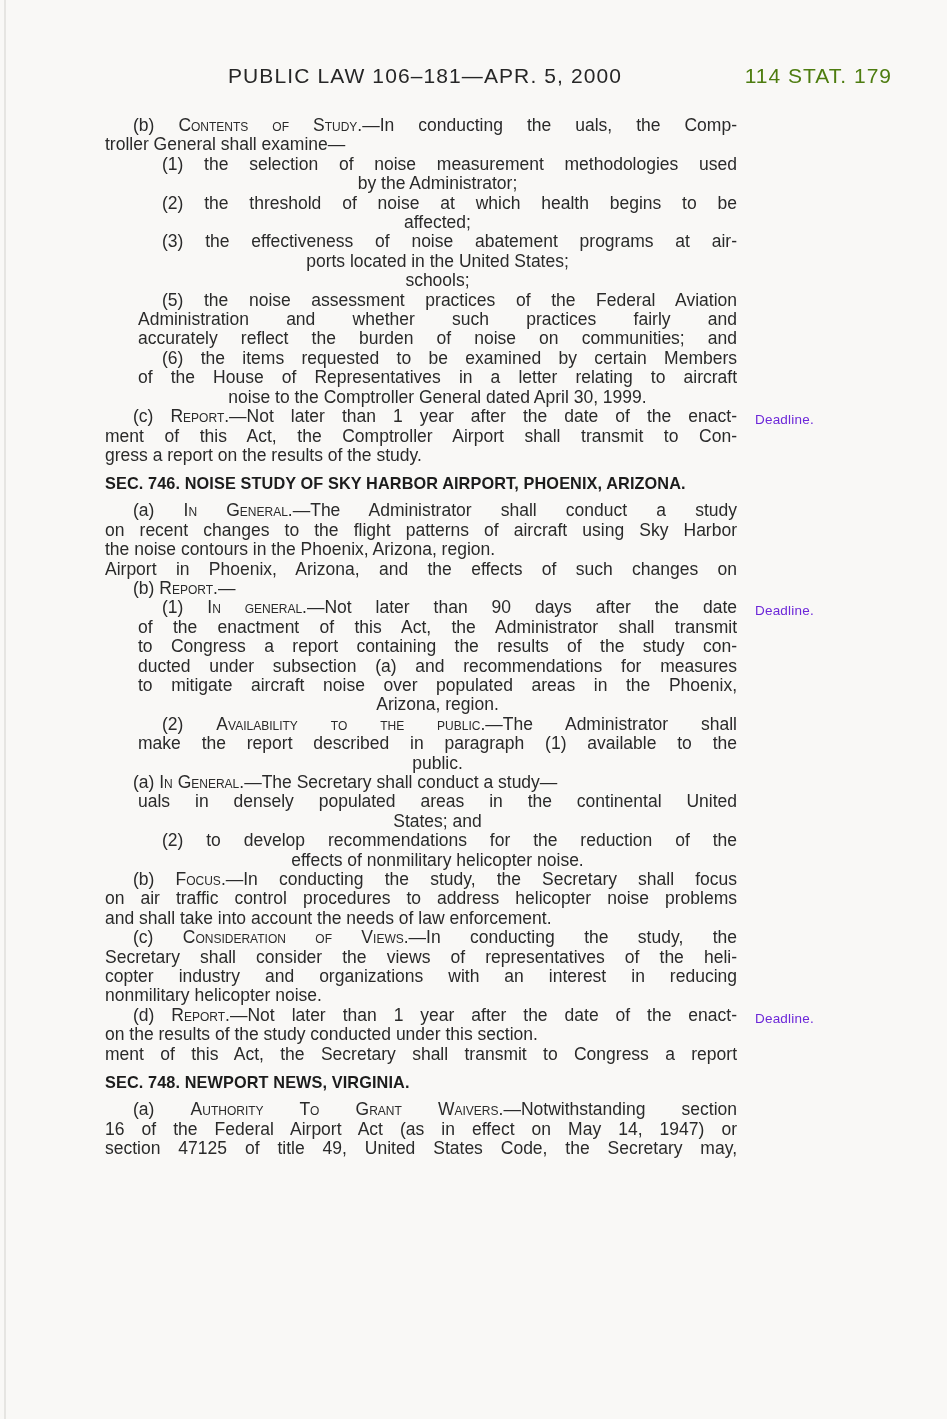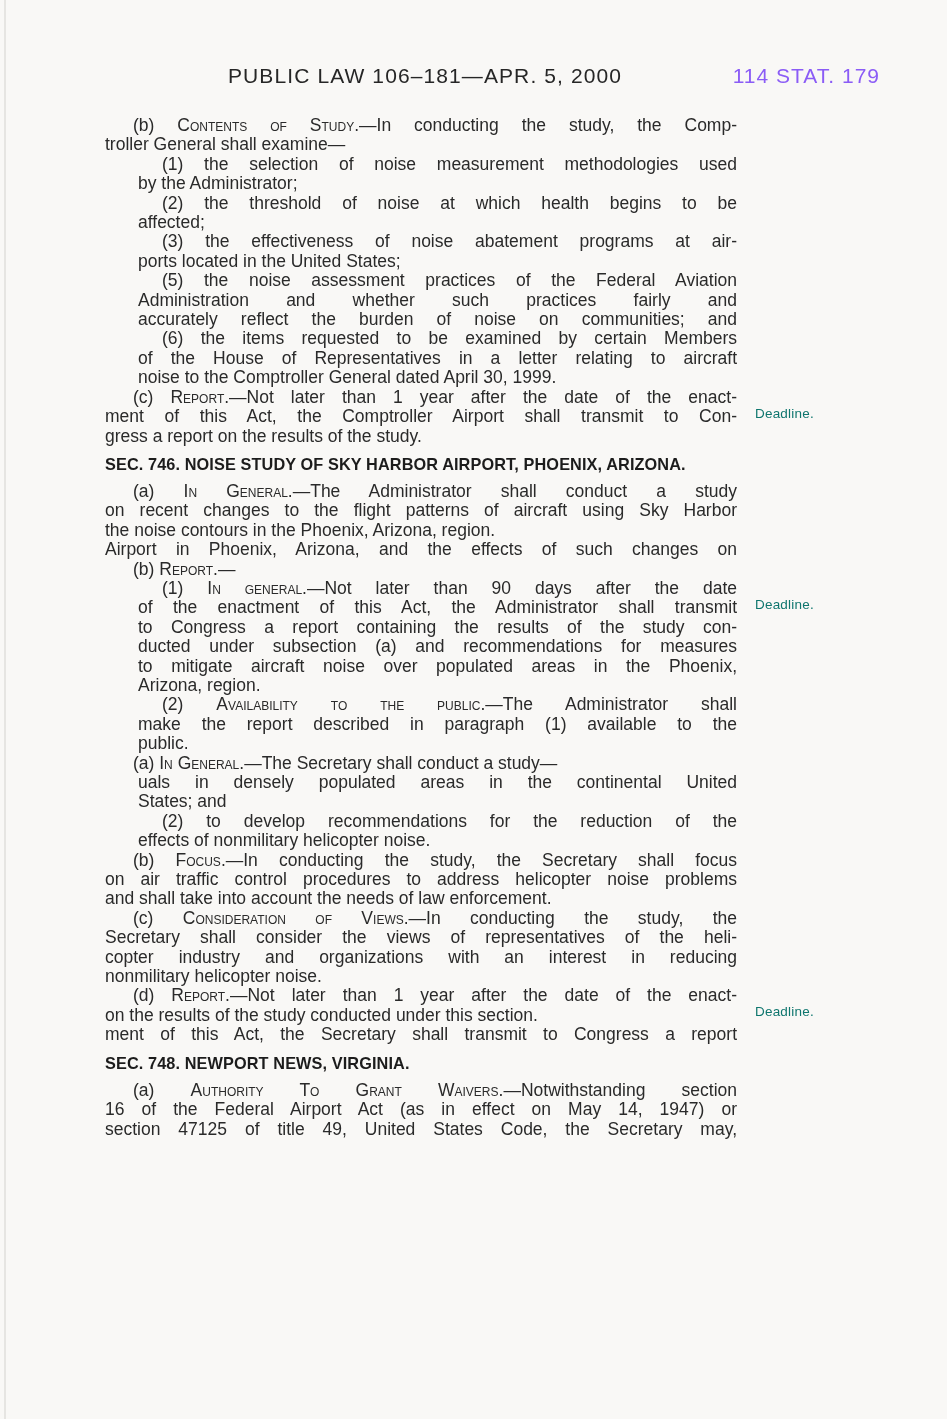--- a/index.html
+++ b/index.html
@@ -29,87 +29,88 @@
     top: 64px;
     left: 228px;
     font-size: 21px;
     letter-spacing: 1.1px;
     color: #262626;
     white-space: nowrap;
   }
   .header-stat {
     position: absolute;
     top: 64px;
-    right: 67px;
+    right: 55px;
     font-size: 21px;
     letter-spacing: 1px;
-    color: #8b5cf6;
+    color: #4d7c0f;
     white-space: nowrap;
   }
   .doc {
     position: absolute;
     left: 105px;
     top: 116px;
     width: 632px;
     font-size: 17.5px;
     line-height: 19.4px;
   }
   .line { position: relative; }
   .j {
     text-align: justify;
     text-align-last: justify;
   }
   .i0 { padding-left: 0; }
   .i1 { padding-left: 28px; }
-  .i2 { padding-left: 33px; }
+  .i2 { padding-left: 33px; text-align: center; }
   .i3 { padding-left: 57px; }
   .sc { font-variant: small-caps; }
   .heading {
     position: relative;
     font-weight: bold;
     font-size: 16.3px;
     line-height: 19px;
     margin: 9px 0 8px 0;
     letter-spacing: 0.1px;
     color: #1c1c1c;
     text-align: left;
     text-align-last: left;
   }
   .note {
     position: absolute;
     left: 650px;
-    top: 16px;
+    top: 3px;
     width: 118px;
     font-size: 13.5px;
     line-height: 20px;
     font-weight: normal;
     font-variant: normal;
     letter-spacing: 0.2px;
-    color: #0f766e;
+    color: #6d28d9;
     text-align: left;
     text-align-last: left;
     white-space: normal;
   }
 </style>
 </head>
 <body>
 
 <div class="page">
   <div class="scan-edge"></div>
   <div class="header-law">PUBLIC LAW 106–181—APR. 5, 2000</div>
   <div class="header-stat">114 STAT. 179</div>
   <div class="doc">
-      <div class="line i1 j"><span>(b) </span><span class="sc">Contents of Study</span><span>.—In conducting the study, the Comp-</span></div>
+      <div class="line i1 j"><span>(b) </span><span class="sc">Contents of Study</span><span>.—In conducting the uals, the Comp-</span></div>
       <div class="line i0"><span>troller General shall examine—</span></div>
       <div class="line i3 j"><span>(1) the selection of noise measurement methodologies used</span></div>
       <div class="line i2"><span>by the Administrator;</span></div>
       <div class="line i3 j"><span>(2) the threshold of noise at which health begins to be</span></div>
       <div class="line i2"><span>affected;</span></div>
       <div class="line i3 j"><span>(3) the effectiveness of noise abatement programs at air-</span></div>
       <div class="line i2"><span>ports located in the United States;</span></div>
+      <div class="line i2"><span>schools;</span></div>
       <div class="line i3 j"><span>(5) the noise assessment practices of the Federal Aviation</span></div>
       <div class="line i2 j"><span>Administration and whether such practices fairly and</span></div>
       <div class="line i2 j"><span>accurately reflect the burden of noise on communities; and</span></div>
       <div class="line i3 j"><span>(6) the items requested to be examined by certain Members</span></div>
       <div class="line i2 j"><span>of the House of Representatives in a letter relating to aircraft</span></div>
       <div class="line i2"><span>noise to the Comptroller General dated April 30, 1999.</span></div>
       <div class="line i1 j"><span>(c) </span><span class="sc">Report</span><span>.—Not later than 1 year after the date of the enact-</span><span class="note">Deadline.</span></div>
       <div class="line i0 j"><span>ment of this Act, the Comptroller Airport shall transmit to Con-</span></div>
       <div class="line i0"><span>gress a report on the results of the study.</span></div>
       <div class="heading">SEC. 746. NOISE STUDY OF SKY HARBOR AIRPORT, PHOENIX, ARIZONA.</div>

